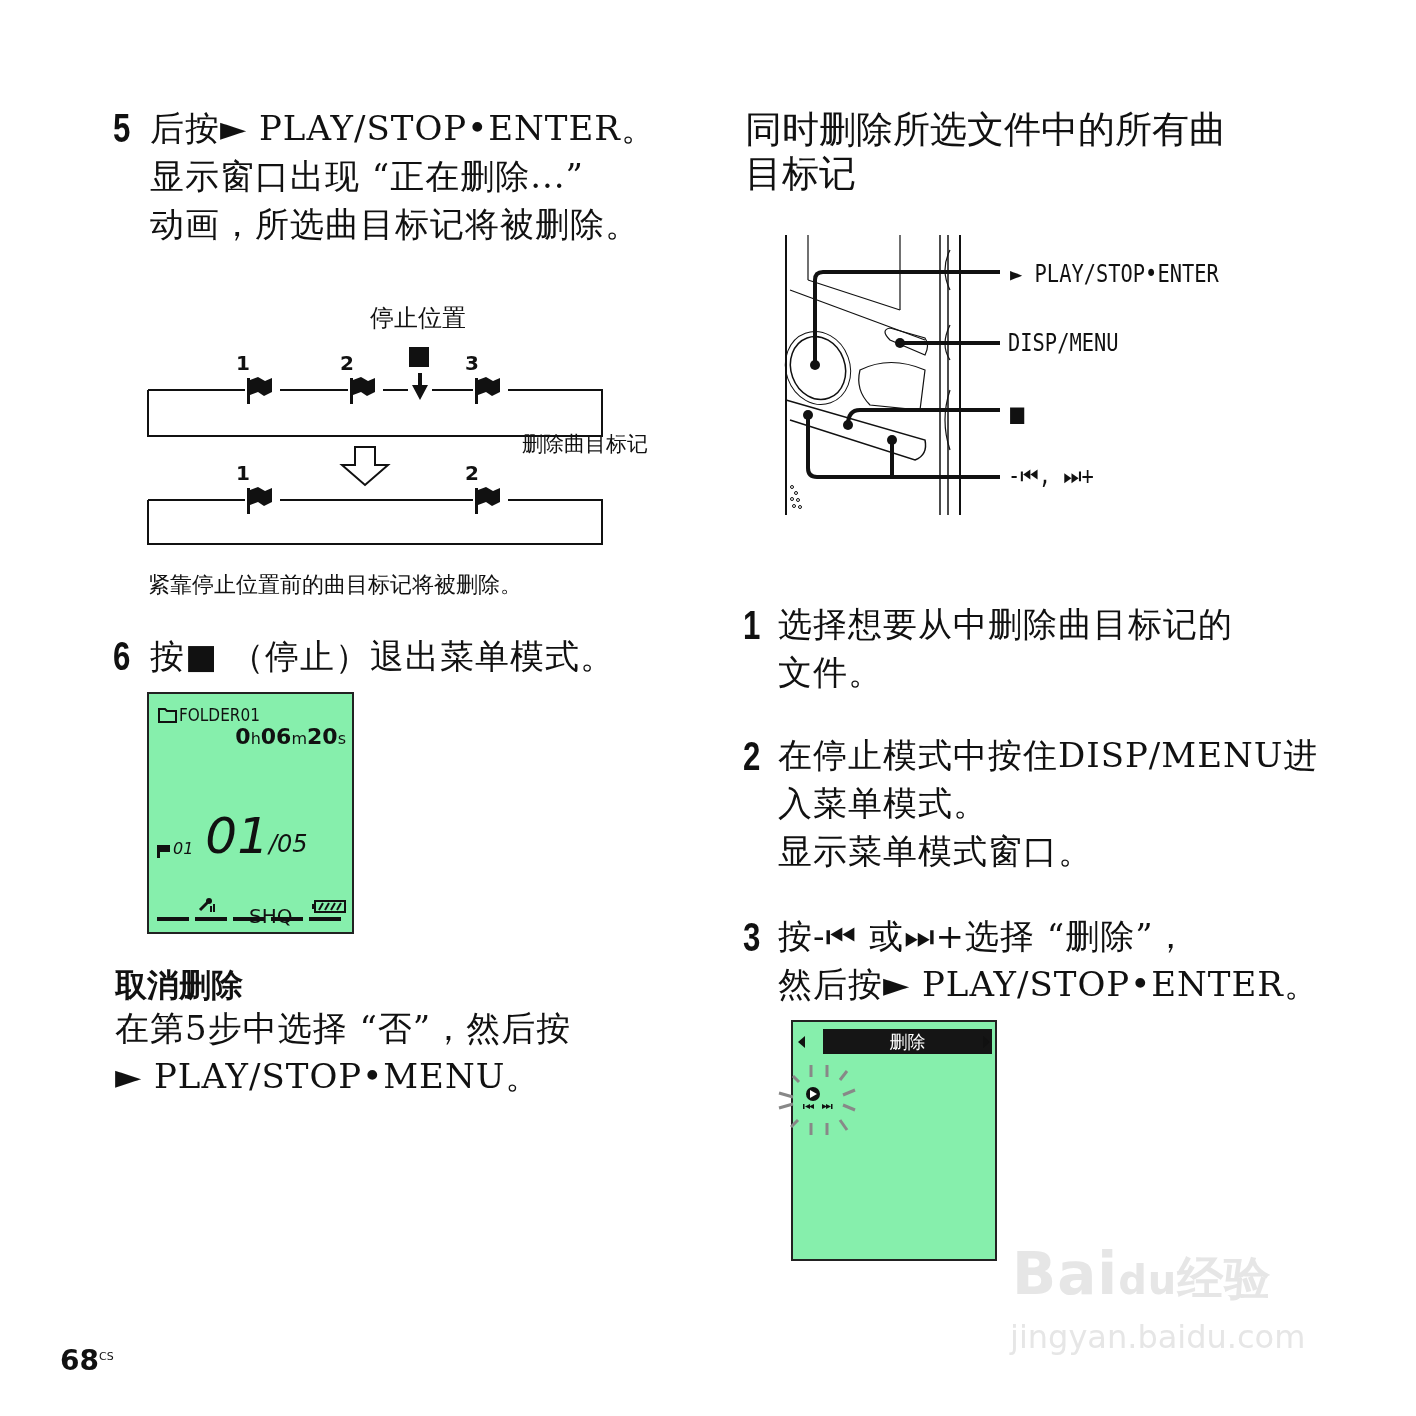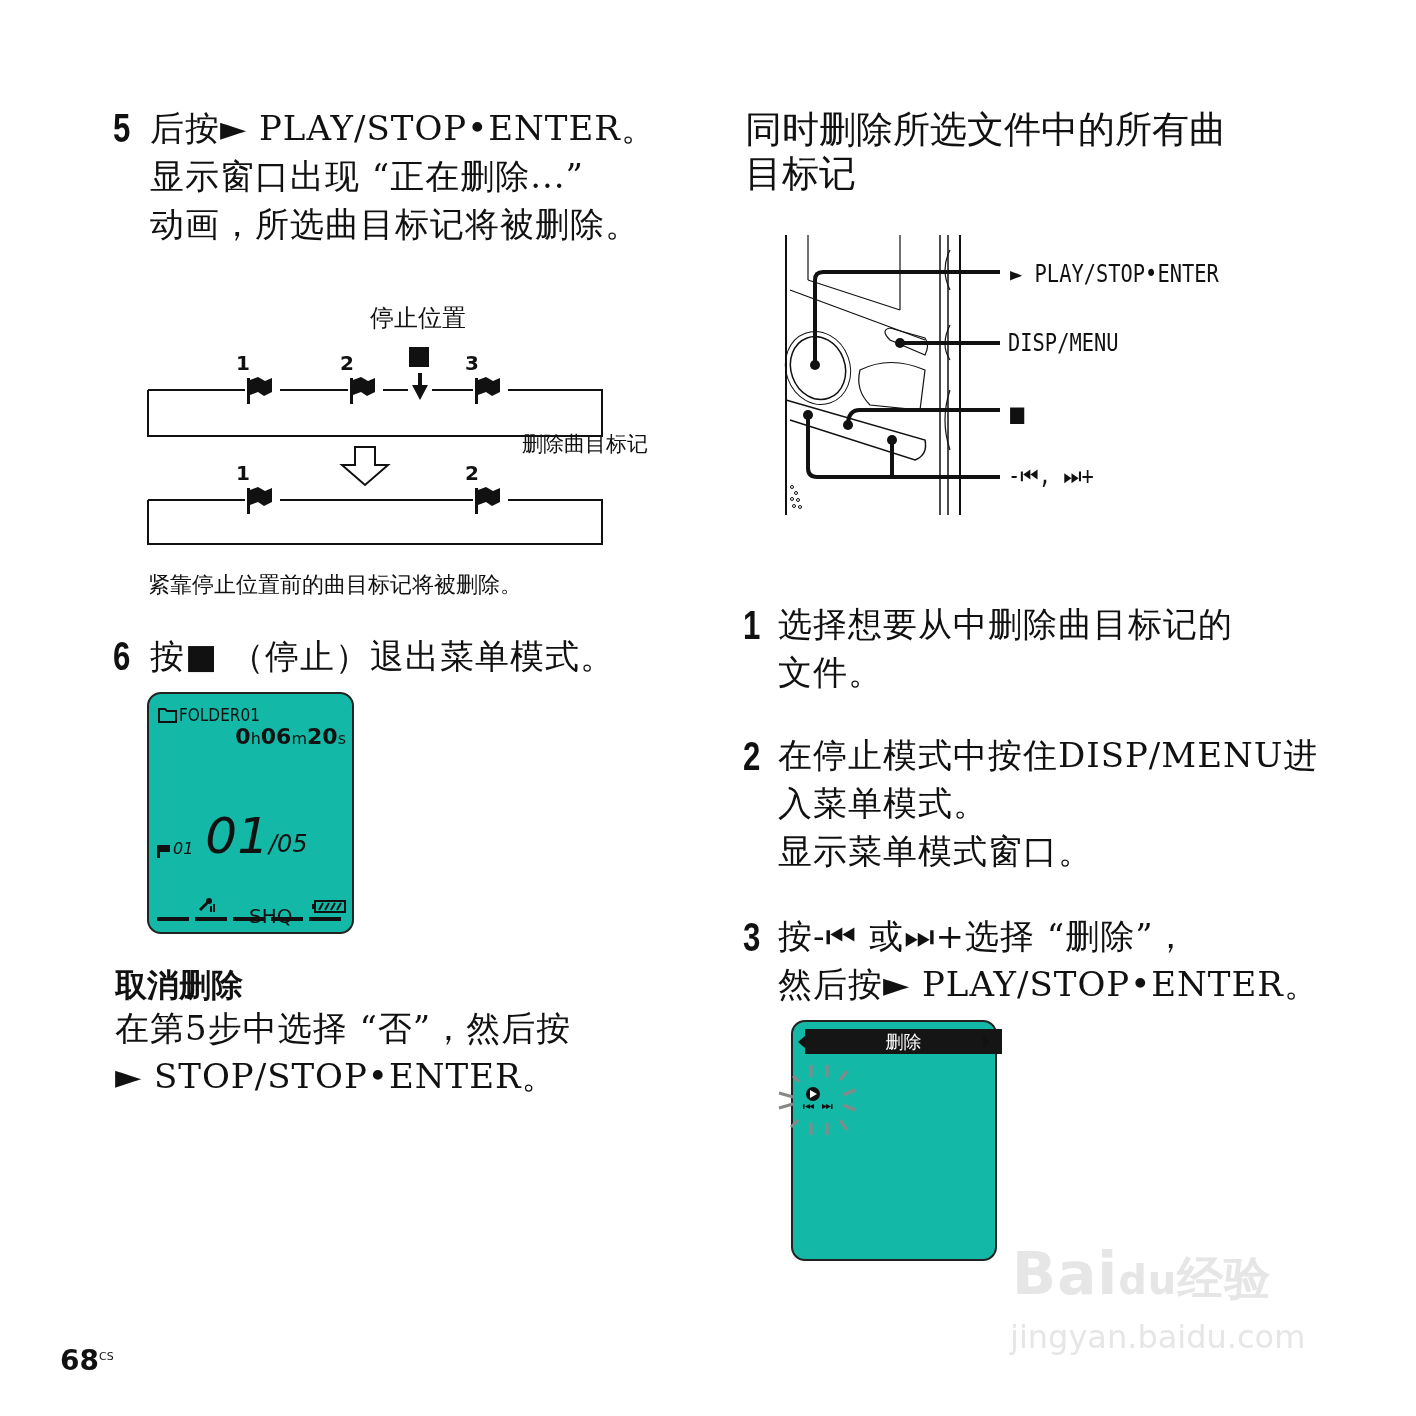--- a/index.html
+++ b/index.html
@@ -8,21 +8,21 @@
   .abs { position:absolute; }
   .step-num { font-family:"Liberation Sans", sans-serif; font-weight:bold; font-size:40px;
               transform:scaleX(0.78); transform-origin:left top; line-height:1; }
   .body-text { font-size:34px; line-height:48px; white-space:nowrap; letter-spacing:1px; }
   .sans { font-family:"DejaVu Sans", "Liberation Sans", sans-serif; }
   .heading { font-family:"DejaVu Sans", sans-serif; font-size:37px; line-height:44px; font-weight:500; }
   .subhead { font-family:"DejaVu Sans", sans-serif; font-weight:bold; font-size:32px; }
   .caption { font-family:"DejaVu Sans", sans-serif; font-size:22px; font-weight:bold; }
   .label-mono { font-family:"DejaVu Sans Mono", "Liberation Mono", monospace; font-size:24px;
                 transform:scaleX(0.85); transform-origin:left center; white-space:nowrap; }
-  .lcd { border:2.5px solid #222; border-radius:14px; background:#14b8a6; }
+  .lcd { border:2.5px solid #222; border-radius:0; background:#86efac; }
   .watermark { color:#e6e6e6; font-family:"DejaVu Sans", sans-serif; font-weight:bold; }
 </style>
 </head>
 <body>
 
 <div class="abs step-num" style="left:113px;top:108px;">5</div>
 <div class="abs body-text" style="left:150px;top:104px;">
   <div>后按► PLAY/STOP•ENTER。</div>
   <div>显示窗口出现 “正在删除...”</div>
   <div>动画，所选曲目标记将被删除。</div>
@@ -113,21 +113,21 @@
     <div style="width:32px;height:4px;background:#111"></div>
     <div style="width:32px;height:4px;background:#111"></div>
     <div style="width:32px;height:4px;background:#111"></div>
     <div style="width:32px;height:4px;background:#111"></div>
   </div>
 </div>
 
 <div class="abs subhead" style="left:115px;top:964px;">取消删除</div>
 <div class="abs body-text" style="left:115px;top:1004px;">
   <div>在第5步中选择 “否”，然后按</div>
-  <div>► STOP/STOP•ENTER。</div>
+  <div>► PLAY/STOP•MENU。</div>
 </div>
 
 <div class="abs sans" style="left:60px;top:1344px;font-size:28px;font-weight:bold;">
   <span>68</span><sup style="font-size:11px;font-weight:normal;">CS</sup>
 </div>
 
 <div class="abs heading" style="left:745px;top:108px;">
   <div>同时删除所选文件中的所有曲</div>
   <div>目标记</div>
 </div>
@@ -188,21 +188,21 @@
 <div class="abs step-num" style="left:743px;top:917px;">3</div>
 <div class="abs body-text" style="left:778px;top:912px;">
   <div>按-⏮ 或⏭+选择 “删除”，</div>
   <div>然后按► PLAY/STOP•ENTER。</div>
 </div>
 
 <div class="abs lcd" style="left:791px;top:1020px;width:202px;height:237px;">
   <svg class="abs" style="left:5px;top:14px;" width="8" height="12">
       <polygon points="7,0 7,12 0,6" fill="#111"></polygon>
     </svg>
-  <div class="abs sans" style="left:12px;top:7px;width:197px;height:25px;background:#151515;color:#fff;text-align:center;font-size:18px;line-height:25px;">删除</div>
+  <div class="abs sans" style="left:30px;top:7px;width:169px;height:25px;background:#151515;color:#fff;text-align:center;font-size:18px;line-height:25px;">删除</div>
   <svg class="abs" style="left:190px;top:14px;" width="8" height="12">
       <polygon points="0,0 0,12 7,6" fill="#111"></polygon>
     </svg>
 </div>
 <svg class="abs" style="left:775px;top:1060px;" width="95" height="80">
   <g stroke="#888" stroke-width="3" fill="none">
     <line x1="36" y1="5" x2="36" y2="17"></line>
       <line x1="52" y1="5" x2="52" y2="17"></line>
     <line x1="36" y1="63" x2="36" y2="75"></line>
       <line x1="52" y1="63" x2="52" y2="75"></line>

